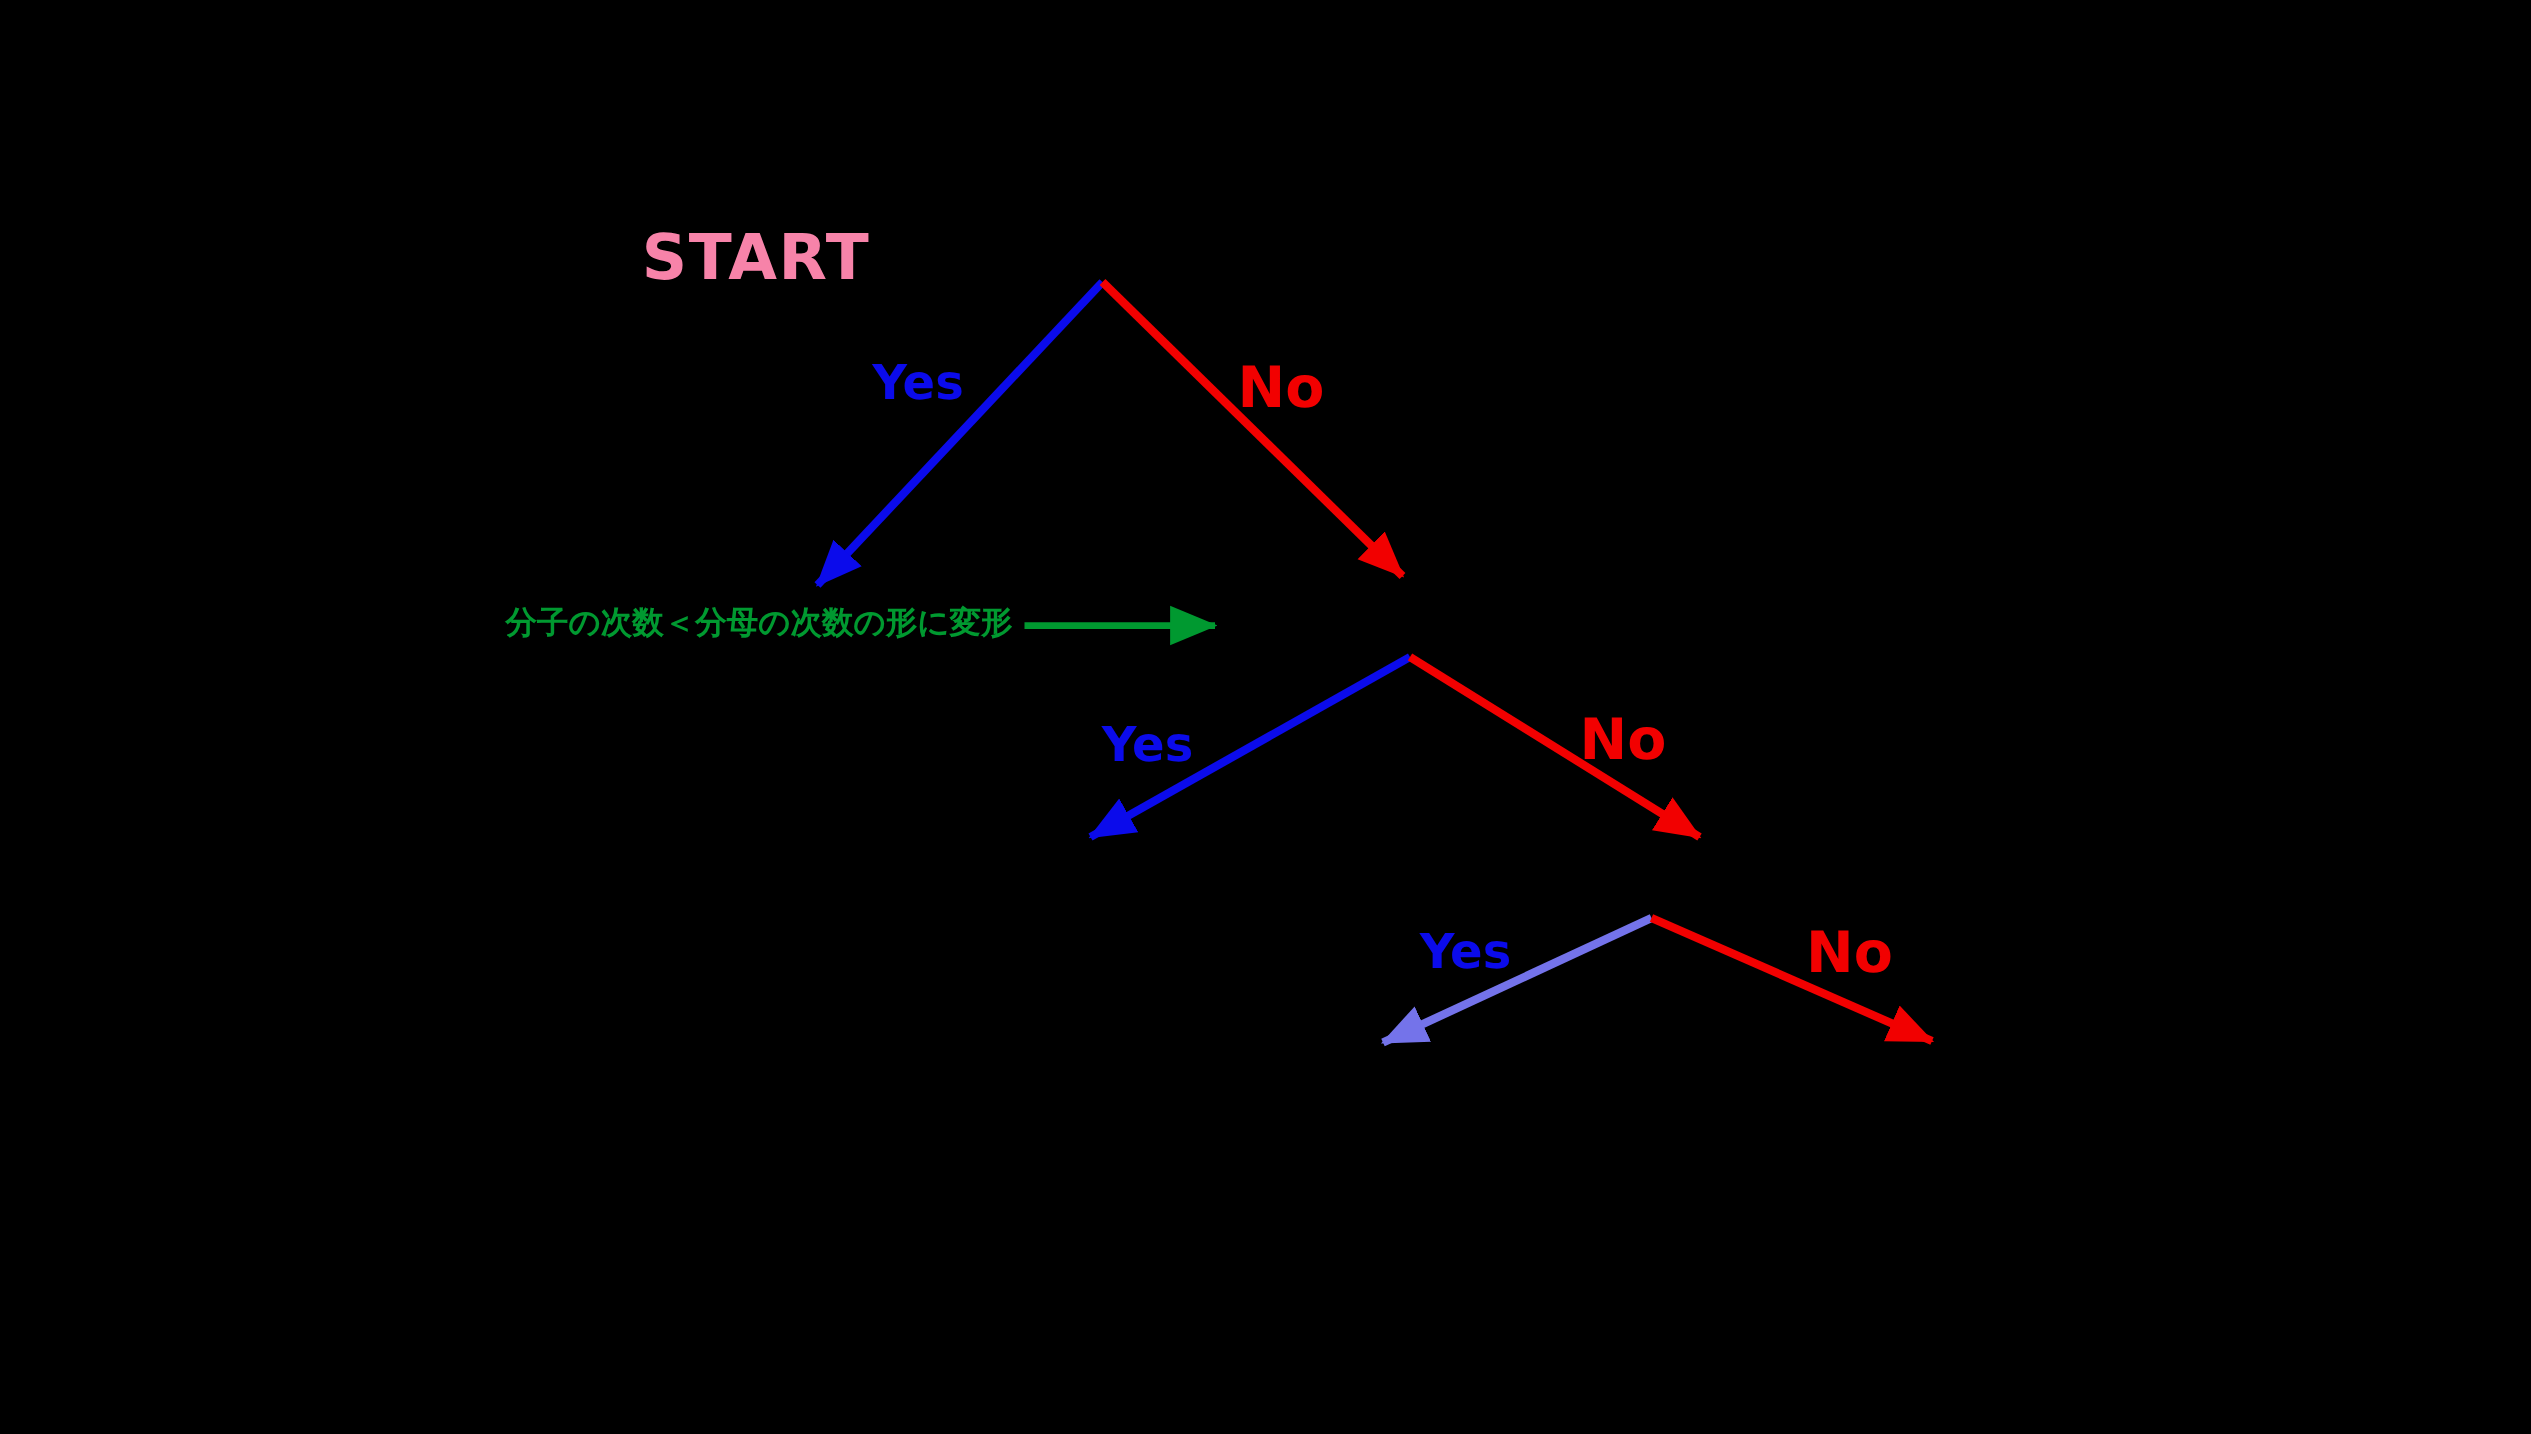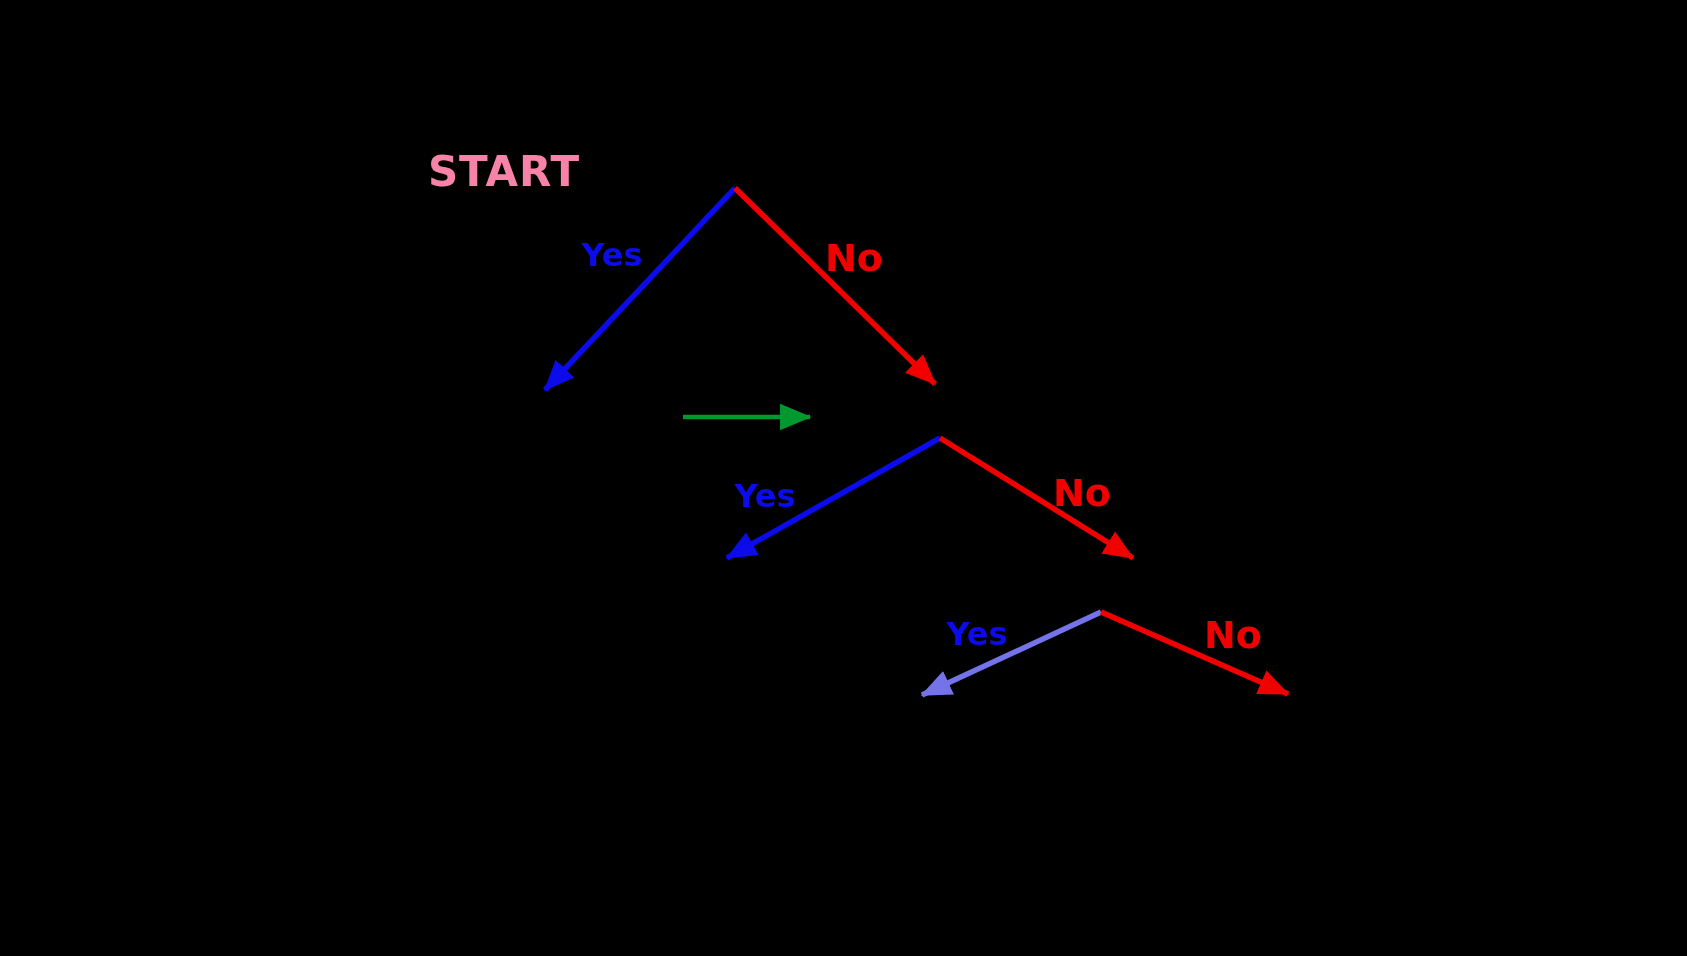--- a/index.html
+++ b/index.html
@@ -91,20 +91,21 @@
 
     <line x1="1101" y1="612" x2="922" y2="695" stroke-width="5.5" class="edge-vio" marker-end="url(#headVio)"></line>
     <line x1="1101" y1="612" x2="1288" y2="694" stroke-width="5.5" class="edge-no" marker-end="url(#headNo)"></line>
   </svg>
 
   <div class="label start-label" style="left:504px; top:172px;">START</div>
 
   <div class="label yes-label" style="left:612px; top:255px;">Yes</div>
   <div class="label no-label" style="left:854px; top:258px;">No</div>
 
+  <div class="note-label" style="left:337px; top:415px;">分子の次数＜分母の次数の形に変形</div>
 
   <div class="label yes-label" style="left:765px; top:496px;">Yes</div>
   <div class="label no-label" style="left:1082px; top:493px;">No</div>
 
   <div class="label yes-label" style="left:977px; top:634px;">Yes</div>
   <div class="label no-label" style="left:1233px; top:635px;">No</div>
 
 </div>
 
 </body></html>

